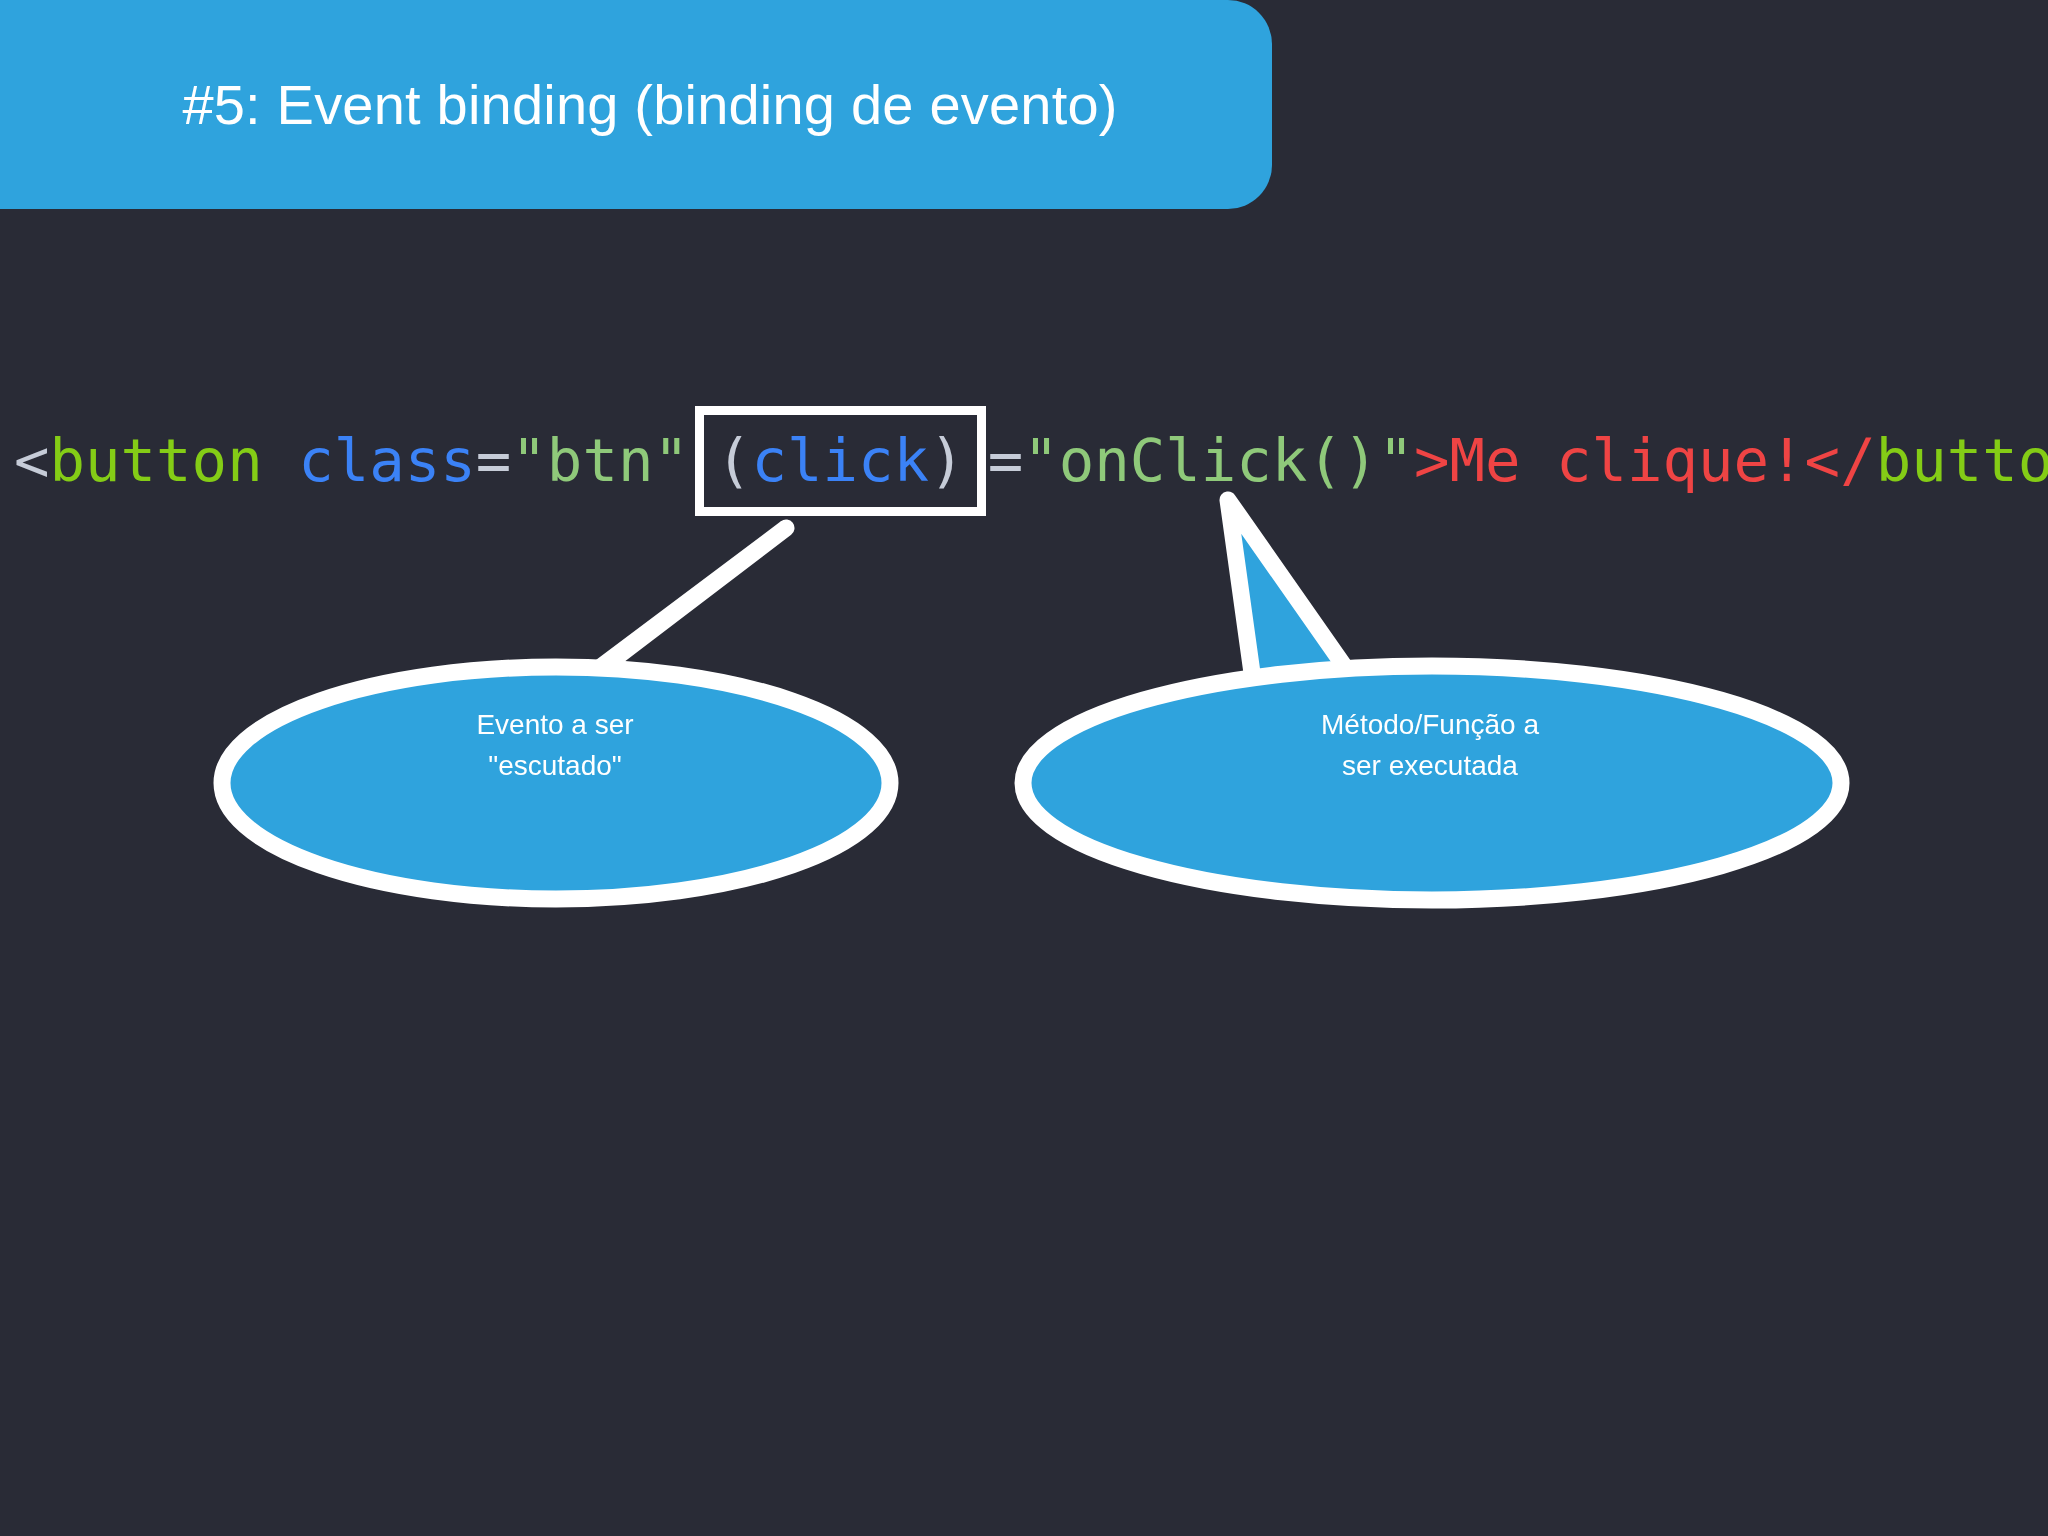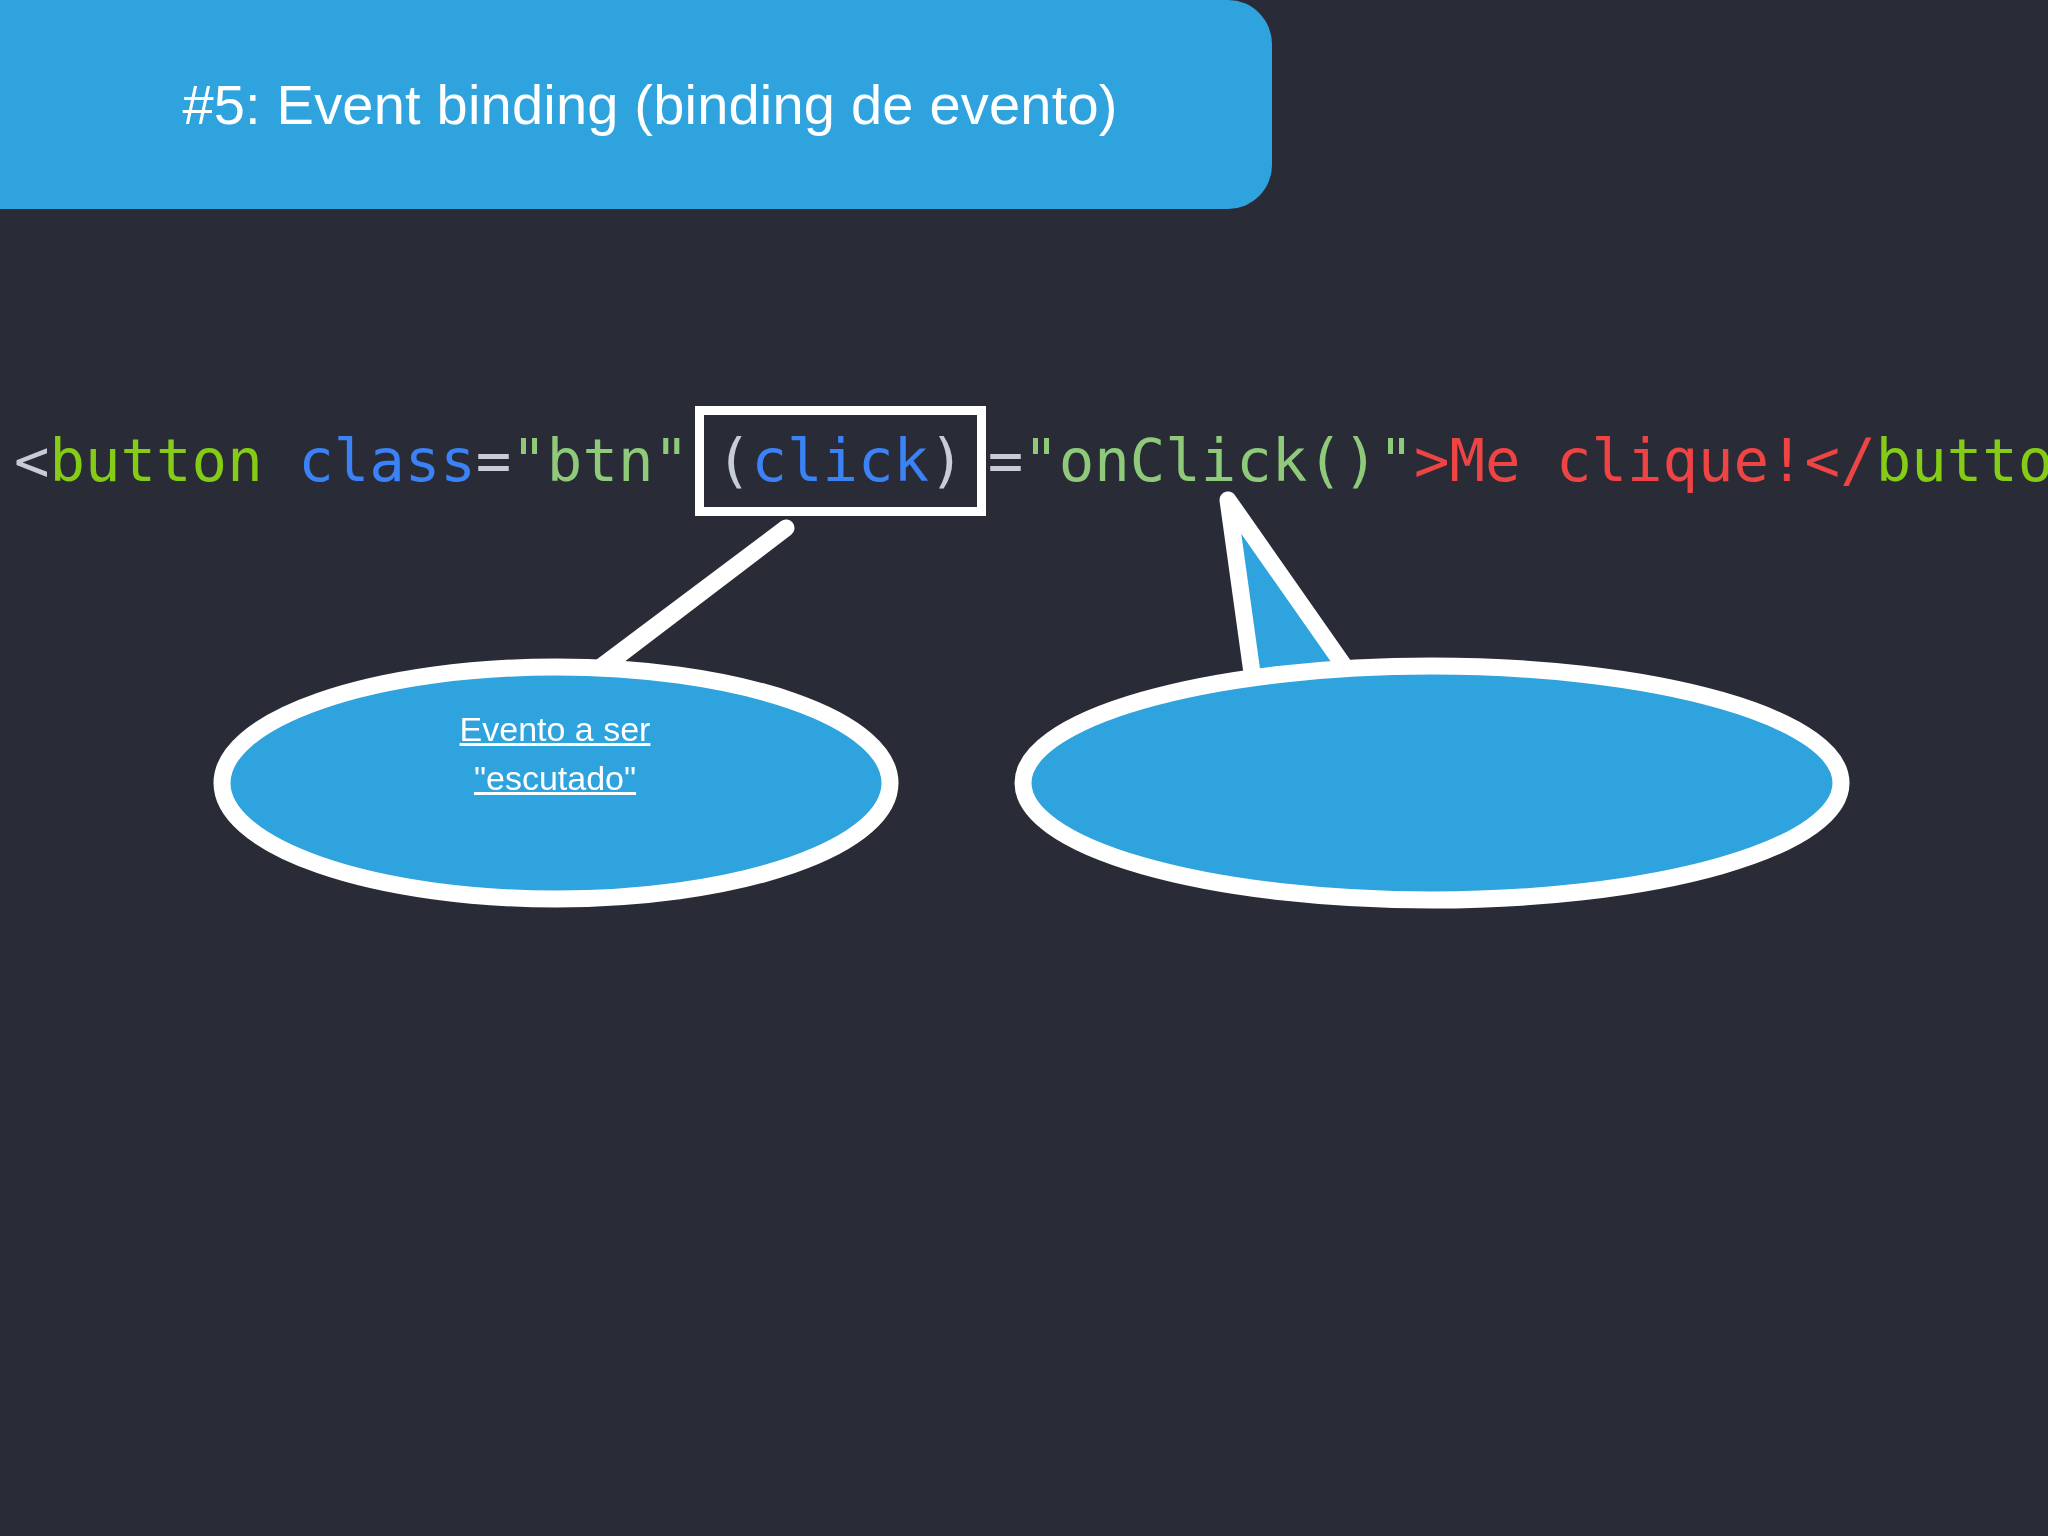--- a/index.html
+++ b/index.html
@@ -81,25 +81,24 @@
     top: 0;
     width: 2048px;
     height: 1536px;
     pointer-events: none;
   }
 
   .callout-label {
     position: absolute;
     text-align: center;
     color: #ffffff;
-    font-size: 34px;
+    font-size: 28px;
     line-height: 1.45;
     white-space: pre-line;
     pointer-events: none;
-    text-decoration: underline;
   }
   #left-callout-label  { left: 215px;  top: 705px; width: 680px; }
   #right-callout-label { left: 1010px; top: 705px; width: 840px; }
 </style>
 </head>
 <body>
 
 <div id="slide">
 
   <div id="title-banner">
@@ -115,14 +114,16 @@
     <polygon points="786,528 570,690 505,742" fill="#2fa3dd" stroke="#ffffff" stroke-width="17" stroke-linejoin="round"></polygon>
     <ellipse cx="556" cy="783" rx="334" ry="116" fill="#2fa3dd" stroke="#ffffff" stroke-width="17"></ellipse>
 
     <polygon points="1228,500 1368,700 1262,745" fill="#2fa3dd" stroke="#ffffff" stroke-width="17" stroke-linejoin="round"></polygon>
     <ellipse cx="1432" cy="783" rx="409" ry="117" fill="#2fa3dd" stroke="#ffffff" stroke-width="17"></ellipse>
   </svg>
 
   <div id="left-callout-label" class="callout-label">Evento a ser
 "escutado"</div>
 
+  <div id="right-callout-label" class="callout-label">Método/Função a
+ser executada</div>
 
 </div>
 
 </body></html>

